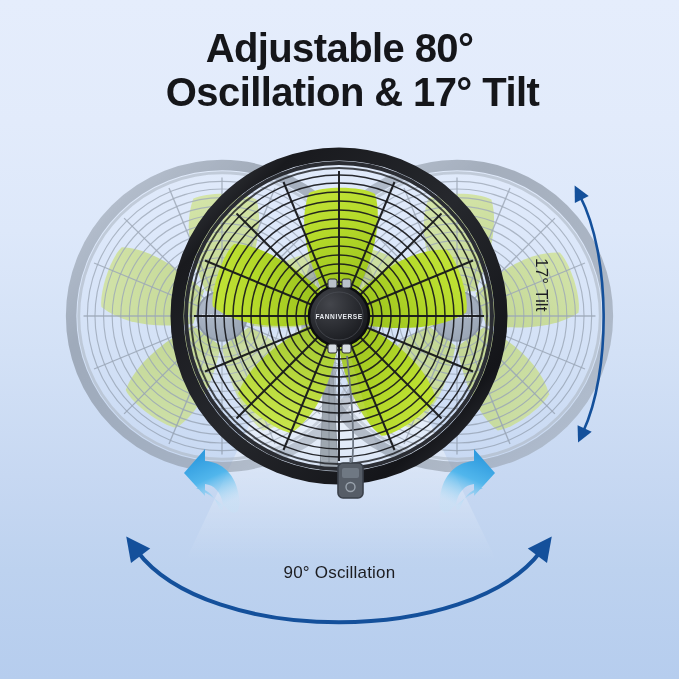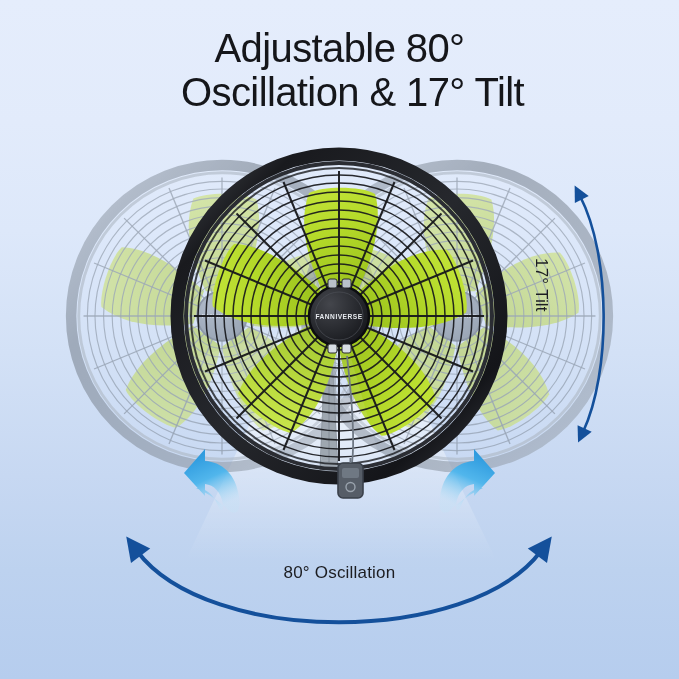--- a/index.html
+++ b/index.html
@@ -25,21 +25,21 @@
         #b6cdee 100%);
     overflow:hidden;
   }
 
   
   #title {
     position:absolute;
     top:26px; left:0; right:0;
     text-align:center;
     color:#15161a;
-    font-weight:normal;
+    font-weight:bold;
     font-size:40px;
     line-height:44px;
     letter-spacing:-0.6px;
     z-index:40;
   }
   #title .l2 { display:block;margin-left:26px; }
 
   
   #art { position:absolute; inset:0; z-index:20; }
 
@@ -308,17 +308,17 @@
         <path d="M 580,196 C 611,256 611,372 583,432" fill="none" stroke="#14509b" stroke-width="2.6" stroke-linecap="round" marker-start="url(#mNavyStart)" marker-end="url(#mNavyEnd)"></path>
       </g>
 
       <g>
         <path d="M 137,551 C 208,646 470,646 541,551" fill="none" stroke="#14509b" stroke-width="4" stroke-linecap="round" marker-start="url(#mNavyStart)" marker-end="url(#mNavyEnd)"></path>
       </g>
 
     </g>
   </svg>
 
-  <div class="lbl" id="osc-label">80° Oscillation</div>
+  <div class="lbl" id="osc-label">90° Oscillation</div>
 
   <div class="lbl" id="tilt-label">17° Tilt</div>
 
 </div>
 
 </body></html>

